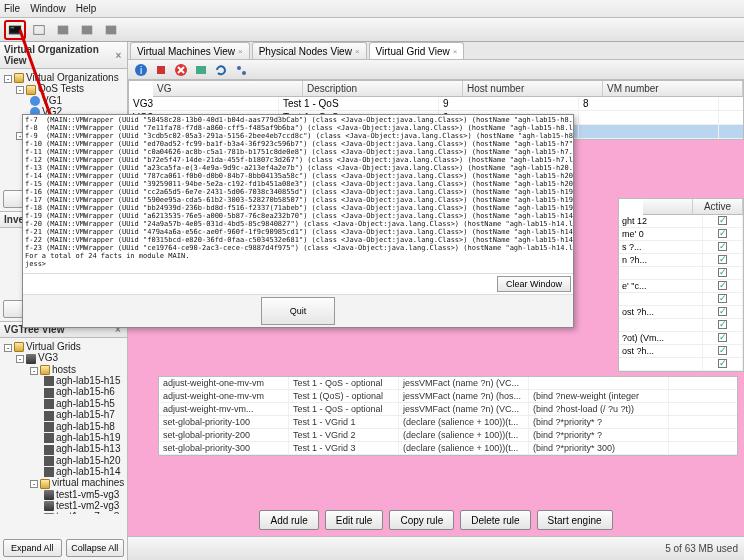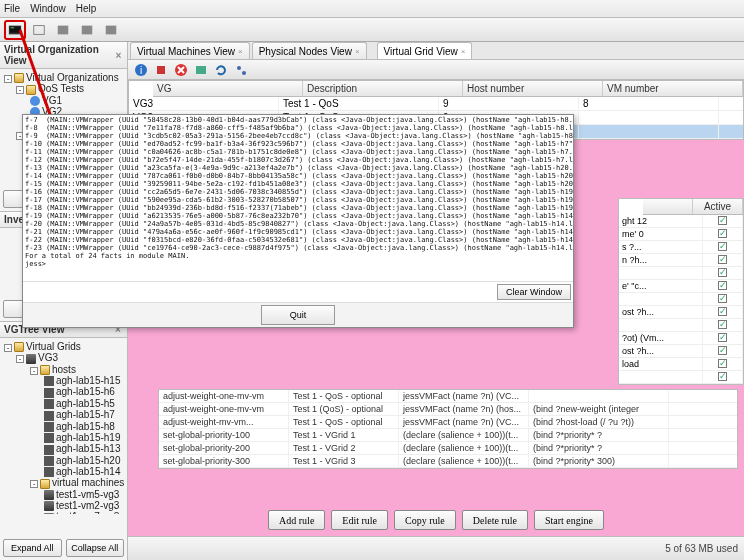--- a/index.html
+++ b/index.html
@@ -31,21 +31,21 @@
 .ico-disk { background:linear-gradient(#777,#333); border-radius:1px; }
 .toggle { display:inline-block; width:8px; height:8px; border:1px solid #888; text-align:center; line-height:6px; font-size:8px; margin-right:2px; background:#fff; }
 
 .btnrow { display:flex; gap:4px; padding:3px;margin-top:22px; }
 .btnrow button { flex:1; height:18px; border:1px solid #999; background:linear-gradient(#fdfdfd,#e6e6e6); border-radius:2px; font-size:9px; }
 
 
 .rightpane { flex:1; display:flex; flex-direction:column; background:#f9a8d4; }
 .tabs { display:flex; height:18px; background:#e8e8e8; border-bottom:1px solid #bbb; padding-left:2px; gap:0; }
 .tab { padding: 2px 6px; border:1px solid #bbb; border-bottom:none; background:linear-gradient(#fbfbfb,#e9e9e9); border-radius:3px 3px 0 0; margin-right:2px; display:flex; align-items:center; gap:3px; }
-.tab.active { background:#fff;margin-left:8px; }
+.tab.active { background:#fff; }
 .tab .x { color:#999; font-size:8px; }
 
 .rtoolbar { height:20px; background:linear-gradient(#f7f7f7,#e2e2e2); border-bottom:1px solid #bbb; display:flex; align-items:center; padding:0 4px; gap:2px; }
 .rtb { width:18px; height:16px; display:flex; align-items:center; justify-content:center; }
 
 .table { border:1px solid #bbb; background:#fff; }
 .thead { display:flex; background:linear-gradient(#fbfbfb,#e6e6e6); border-bottom:1px solid #bbb;margin-left:24px; }
 .th { padding:2px 4px; border-right:1px solid #ccc; font-weight:normal; color:#333; }
 .tbody .tr { display:flex; border-bottom:1px solid #eee; height:14px; }
 .tbody .tr.sel { background:#b9d5f0; }
@@ -58,31 +58,31 @@
 .detail-table { border:1px solid #bbb; background:#fff; margin-left:auto; width:126px; }
 .detail-table .thead{display:flex;background:linear-gradient(#fbfbfb,#e6e6e6);border-bottom:1px solid #bbb;}
 .detail-table .th{flex:1;padding:2px 4px;border-right:1px solid #ccc;}
 .detail-table .tr{display:flex;height:13px;border-bottom:1px solid #eee;}
 .detail-table .td{padding:1px 3px;font-size:9px;overflow:hidden;white-space:nowrap;}
 .detail-table .c1{width:95px}.detail-table .c2{width:45px;text-align:center}
 .chk{display:inline-block;width:9px;height:9px;border:1px solid #777;background:#fff;position:relative}
 .chk.on::after{content:"✓";position:absolute;top:-2px;left:0;font-size:9px;color:#2a6}
 
 .bottom-buttons { display:flex; gap:6px; justify-content:center; padding:6px; }
-.bottom-buttons button { height:20px; padding:0 10px; border:1px solid #888; background:linear-gradient(#fdfdfd,#e4e4e4); border-radius:2px; font-size:10px;font-family:Liberation Serif, serif; }
+.bottom-buttons button { height:20px; padding:0 10px; border:1px solid #888; background:linear-gradient(#fdfdfd,#e4e4e4); border-radius:2px; font-size:10px; }
 
 .status { height:24px; background:linear-gradient(#f7f7f7,#e2e2e2); border-top:1px solid #bbb; display:flex; justify-content:flex-end; align-items:center; padding:0 6px; color:#444; }
 
 
 .console { position:absolute; left:22px; top:114px; width:552px; height:214px; background:#fff; border:1px solid #888; box-shadow:2px 2px 6px rgba(0,0,0,.3); display:flex; flex-direction:column; }
 .console .log { flex:1; overflow:hidden; padding:1px 2px; font-family: monospace; font-size:7px; line-height:8px; color:#111; white-space:pre; }
 .console .cbar { display:flex; justify-content:flex-end; padding:2px; border-top:1px solid #ddd; }
 .console .cbar button { height:16px; padding:0 8px; border:1px solid #999; background:linear-gradient(#fdfdfd,#e6e6e6); font-size:9px; }
 .console .qbar { display:flex; justify-content:center; padding:2px; border-top:1px solid #ddd; background:#f3f3f3; }
-.console .qbar button { height:20px; padding:0 28px; border:1px solid #999; background:linear-gradient(#fdfdfd,#e6e6e6); font-size:9px; }
+.console .qbar button { height:28px; padding:0 28px; border:1px solid #999; background:linear-gradient(#fdfdfd,#e6e6e6); font-size:9px; }
 
 
 .arrow { position:absolute; left:14px; top:26px; pointer-events:none; }
 
 .spacer{flex:1}
 </style>
 </head>
 <body>
 
 <div class="menubar">
@@ -302,24 +302,20 @@
             <div class="tr">
               <div class="td c1"></div>
               <div class="td c2"><span class="chk on"></span></div>
             </div>
             <div class="tr">
               <div class="td c1">?ot) (Vm...</div>
               <div class="td c2"><span class="chk on"></span></div>
             </div>
             <div class="tr">
               <div class="td c1">ost ?h...</div>
-              <div class="td c2"><span class="chk on"></span></div>
-            </div>
-            <div class="tr">
-              <div class="td c1">load</div>
               <div class="td c2"><span class="chk on"></span></div>
             </div>
             <div class="tr">
               <div class="td c1"></div>
               <div class="td c2"><span class="chk on"></span></div>
             </div>
           </div>
       </div>
     </div>
 

